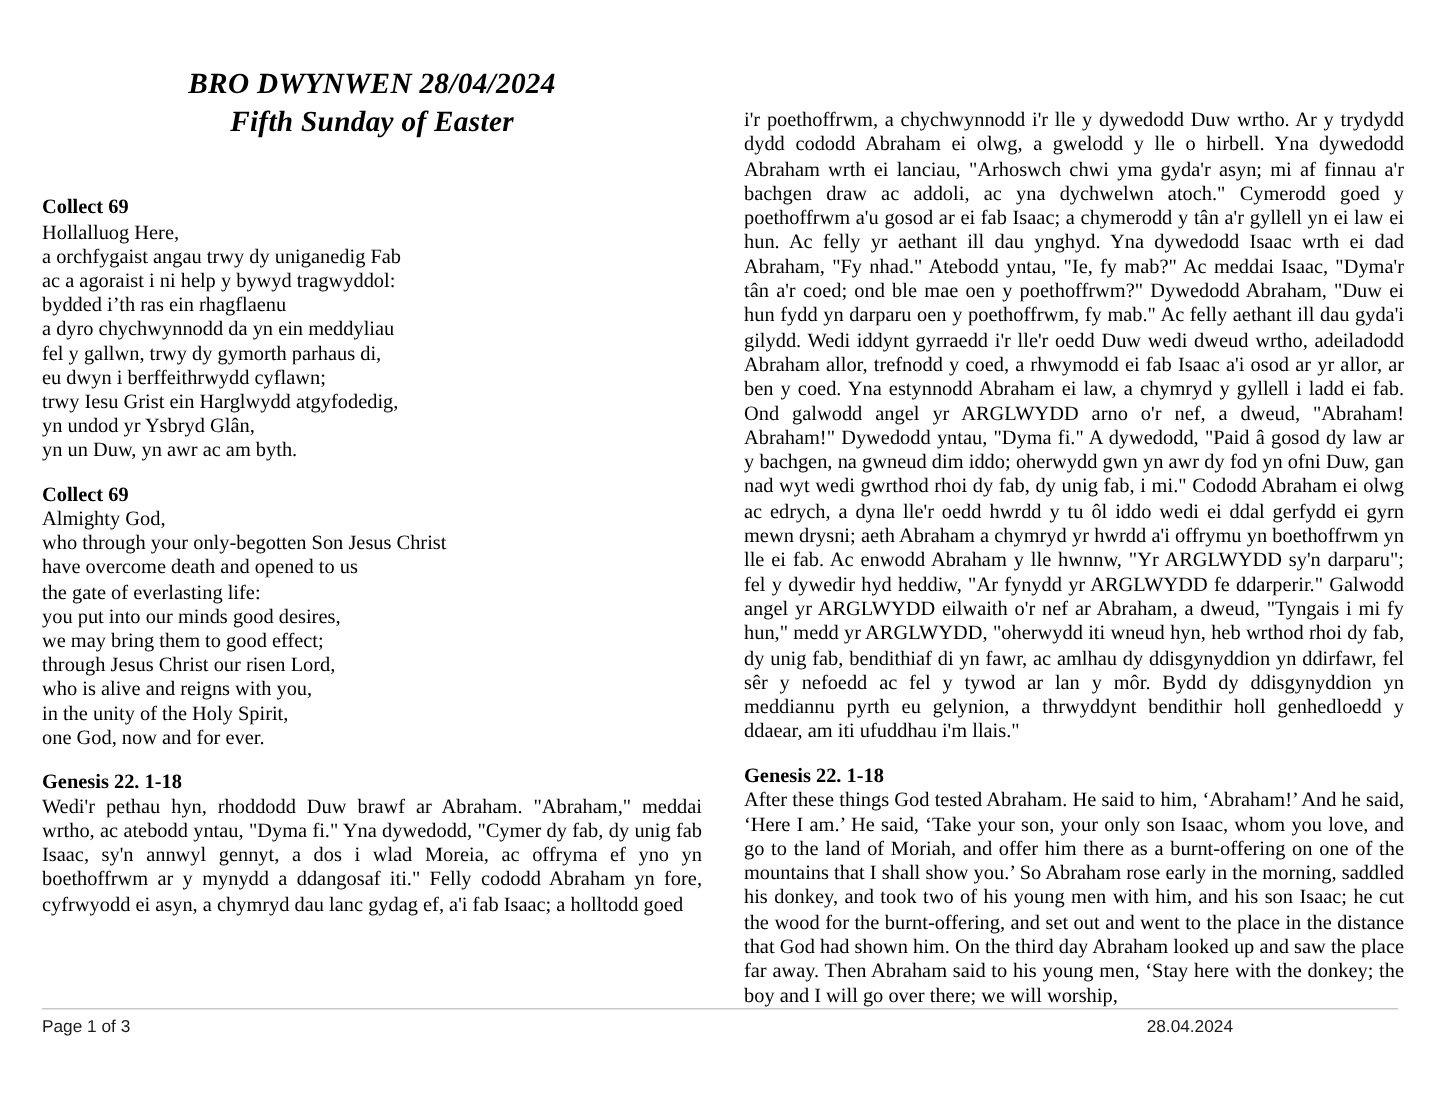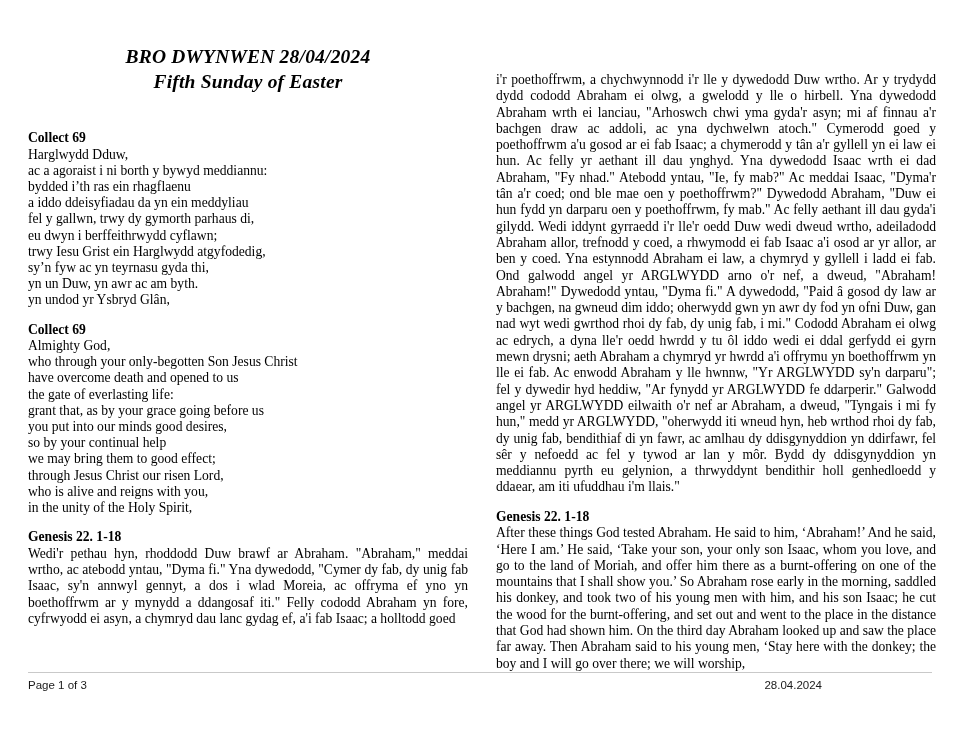--- a/index.html
+++ b/index.html
@@ -109,47 +109,46 @@
 
   <div class="title-block">
     <div class="title-line">BRO DWYNWEN 28/04/2024</div>
     <div class="title-line">Fifth Sunday of Easter</div>
   </div>
 
   <div class="col col-left">
 
     <div class="heading">Collect 69</div>
     <div class="verse">
-      <div>Harglwydd Dduw,</div>
-      <div>ac a agoraist i ni borth y bywyd meddiannu:</div>
+      <div>Hollalluog Here,</div>
+      <div>a orchfygaist angau trwy dy uniganedig Fab</div>
+      <div>ac a agoraist i ni help y bywyd tragwyddol:</div>
       <div>bydded i’th ras ein rhagflaenu</div>
-      <div>a iddo ddeisyfiadau da yn ein meddyliau</div>
+      <div>a dyro chychwynnodd da yn ein meddyliau</div>
       <div>fel y gallwn, trwy dy gymorth parhaus di,</div>
       <div>eu dwyn i berffeithrwydd cyflawn;</div>
       <div>trwy Iesu Grist ein Harglwydd atgyfodedig,</div>
-      <div>sy’n fyw ac yn teyrnasu gyda thi,</div>
+      <div>yn undod yr Ysbryd Glân,</div>
       <div>yn un Duw, yn awr ac am byth.</div>
-      <div>yn undod yr Ysbryd Glân,</div>
     </div>
 
     <div class="gap"></div>
 
     <div class="heading">Collect 69</div>
     <div class="verse">
       <div>Almighty God,</div>
       <div>who through your only-begotten Son Jesus Christ</div>
       <div>have overcome death and opened to us</div>
       <div>the gate of everlasting life:</div>
-      <div>grant that, as by your grace going before us</div>
       <div>you put into our minds good desires,</div>
-      <div>so by your continual help</div>
       <div>we may bring them to good effect;</div>
       <div>through Jesus Christ our risen Lord,</div>
       <div>who is alive and reigns with you,</div>
       <div>in the unity of the Holy Spirit,</div>
+      <div>one God, now and for ever.</div>
     </div>
 
     <div class="gap"></div>
 
     <div class="heading">Genesis 22. 1-18</div>
     <p class="prose">Wedi'r pethau hyn, rhoddodd Duw brawf ar Abraham. "Abraham," meddai wrtho, ac atebodd yntau, "Dyma fi." Yna dywedodd, "Cymer dy fab, dy unig fab Isaac, sy'n annwyl gennyt, a dos i wlad Moreia, ac offryma ef yno yn boethoffrwm ar y mynydd a ddangosaf iti." Felly cododd Abraham yn fore, cyfrwyodd ei asyn, a chymryd dau lanc gydag ef, a'i fab Isaac; a holltodd goed</p>
 
   </div>
 
   <div class="col col-right">

